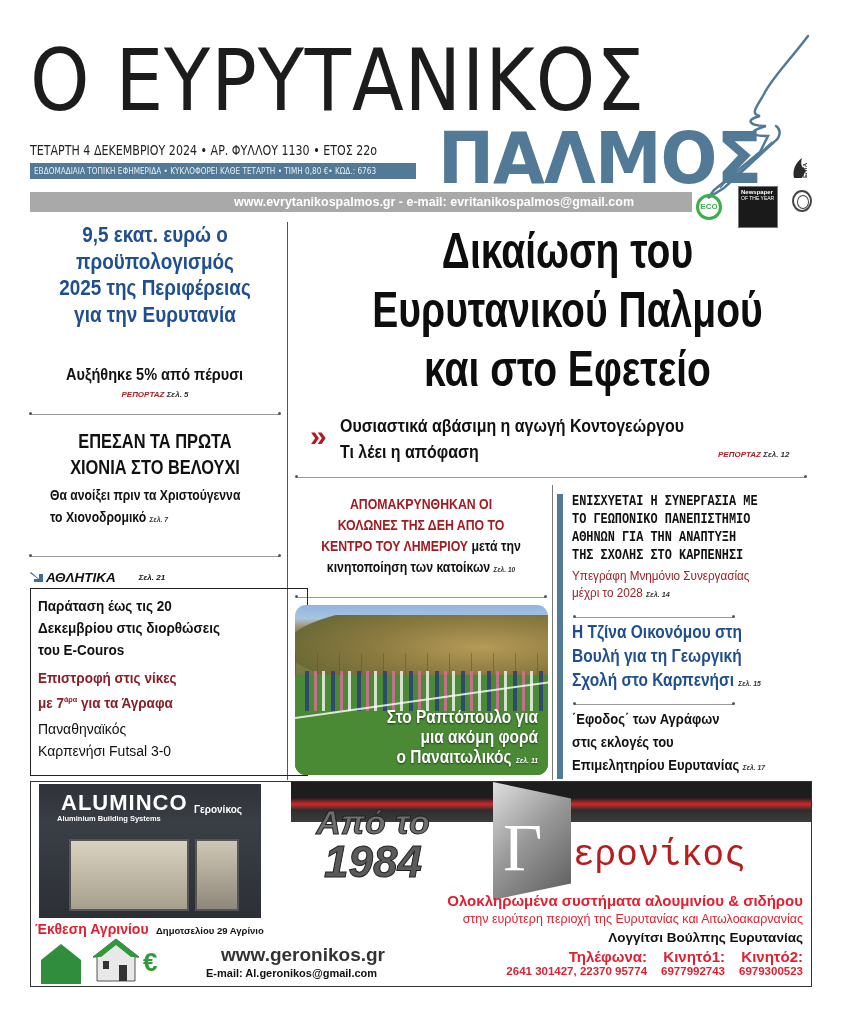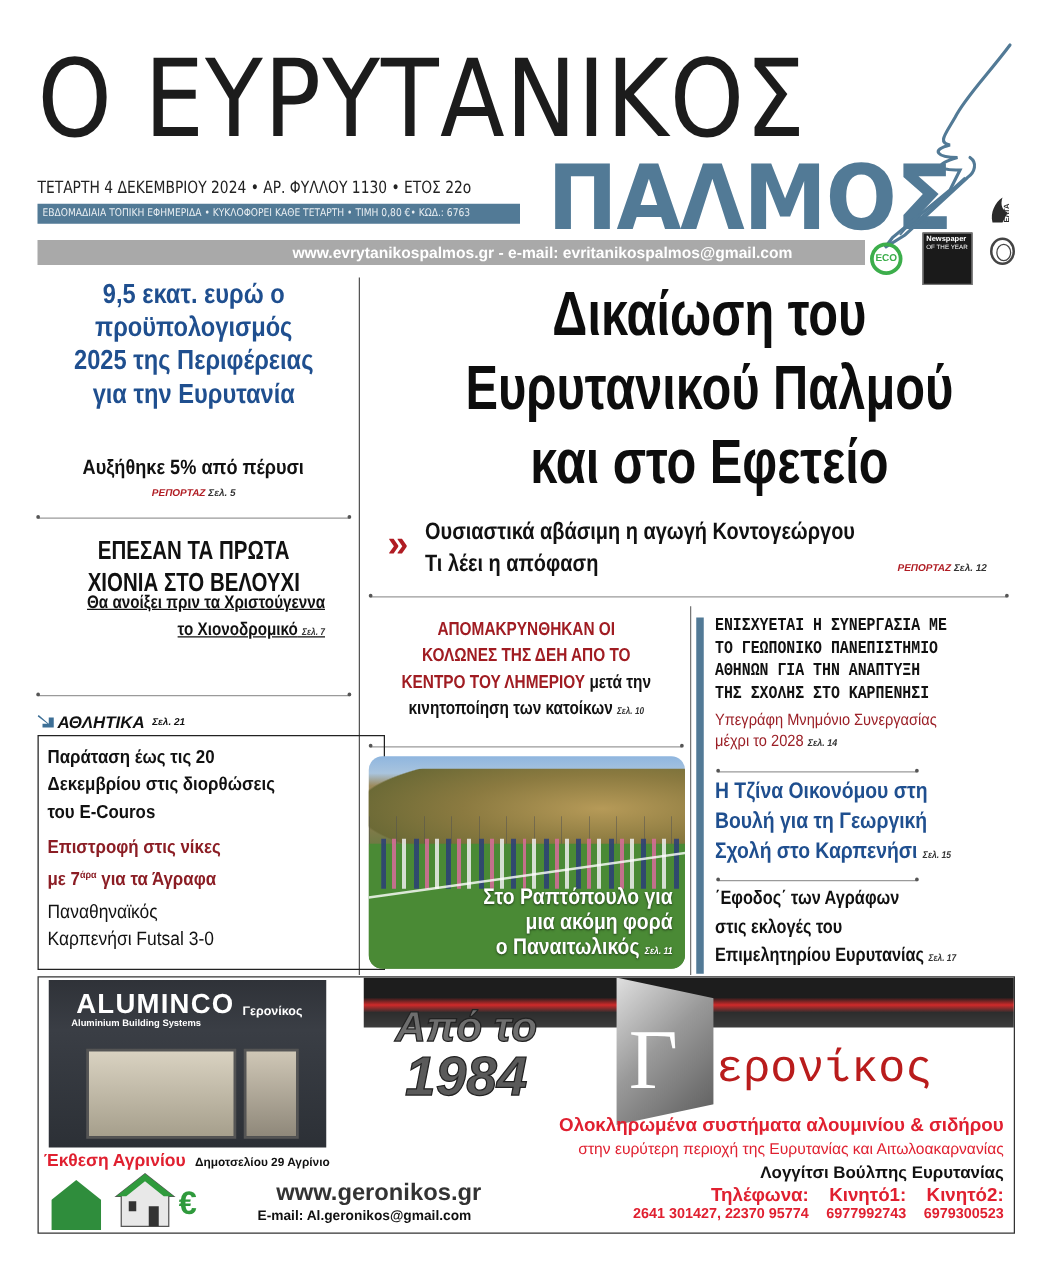--- a/index.html
+++ b/index.html
@@ -85,30 +85,30 @@
   .ref .rep { color: #b01c23; }
   .ref .pg  { color: #333; }
   .budget-ref { left: 30px; top: 390px; width: 250px; text-align: center; }
 
   .snow-head {
     left: 30px; top: 428px; width: 250px; text-align: center;
     font-weight: bold; font-size: 21px; line-height: 26px; color: #111;
   }
   .snow-head .line { display:block; white-space: nowrap; transform: scaleX(0.78); }
   .snow-sub {
-    left: 30px; top: 471px; width: 250px; text-align: right;
-    font-weight: bold; font-size: 14.5px; line-height: 22px; color: #111; text-decoration: underline;
+    left: 30px; top: 484px; width: 250px; text-align: left;
+    font-weight: bold; font-size: 14.5px; line-height: 22px; color: #111;
   }
   .snow-sub .line { display:block; white-space: nowrap; transform: scaleX(0.84); }
 
   .sports-label {
     left: 30px; top: 569px; height: 16px; font-style: italic; font-weight: bold;
     font-size: 13.5px; color: #111; white-space: nowrap; display: flex; align-items: center; gap: 2px;
   }
-  .sports-label .pg { font-size: 8px; font-weight: bold; font-style: italic; margin-left: 4px; text-align: center; }
+  .sports-label .pg { font-size: 8px; font-weight: bold; font-style: italic; margin-left: 21px; text-align: center; }
   .sports-box {
     left: 30px; top: 588px; width: 278px; height: 188px; border: 1.5px solid #222;
     padding: 6px 7px;
   }
   .sports-box .p1 { font-weight: bold; font-size: 15px; line-height: 22px; color: #111; }
   .sports-box .p2 { font-weight: bold; font-size: 15px; line-height: 22px; color: #8b1d24; margin-top: 6px; }
   .sports-box .p3 { font-weight: normal; font-size: 15.5px; line-height: 22px; color: #111; margin-top: 4px; }
   .sports-box .ln { display:block; white-space: nowrap; transform: scaleX(0.9); transform-origin: left top; }
   .sup { font-size: 8px; vertical-align: super; }
 

